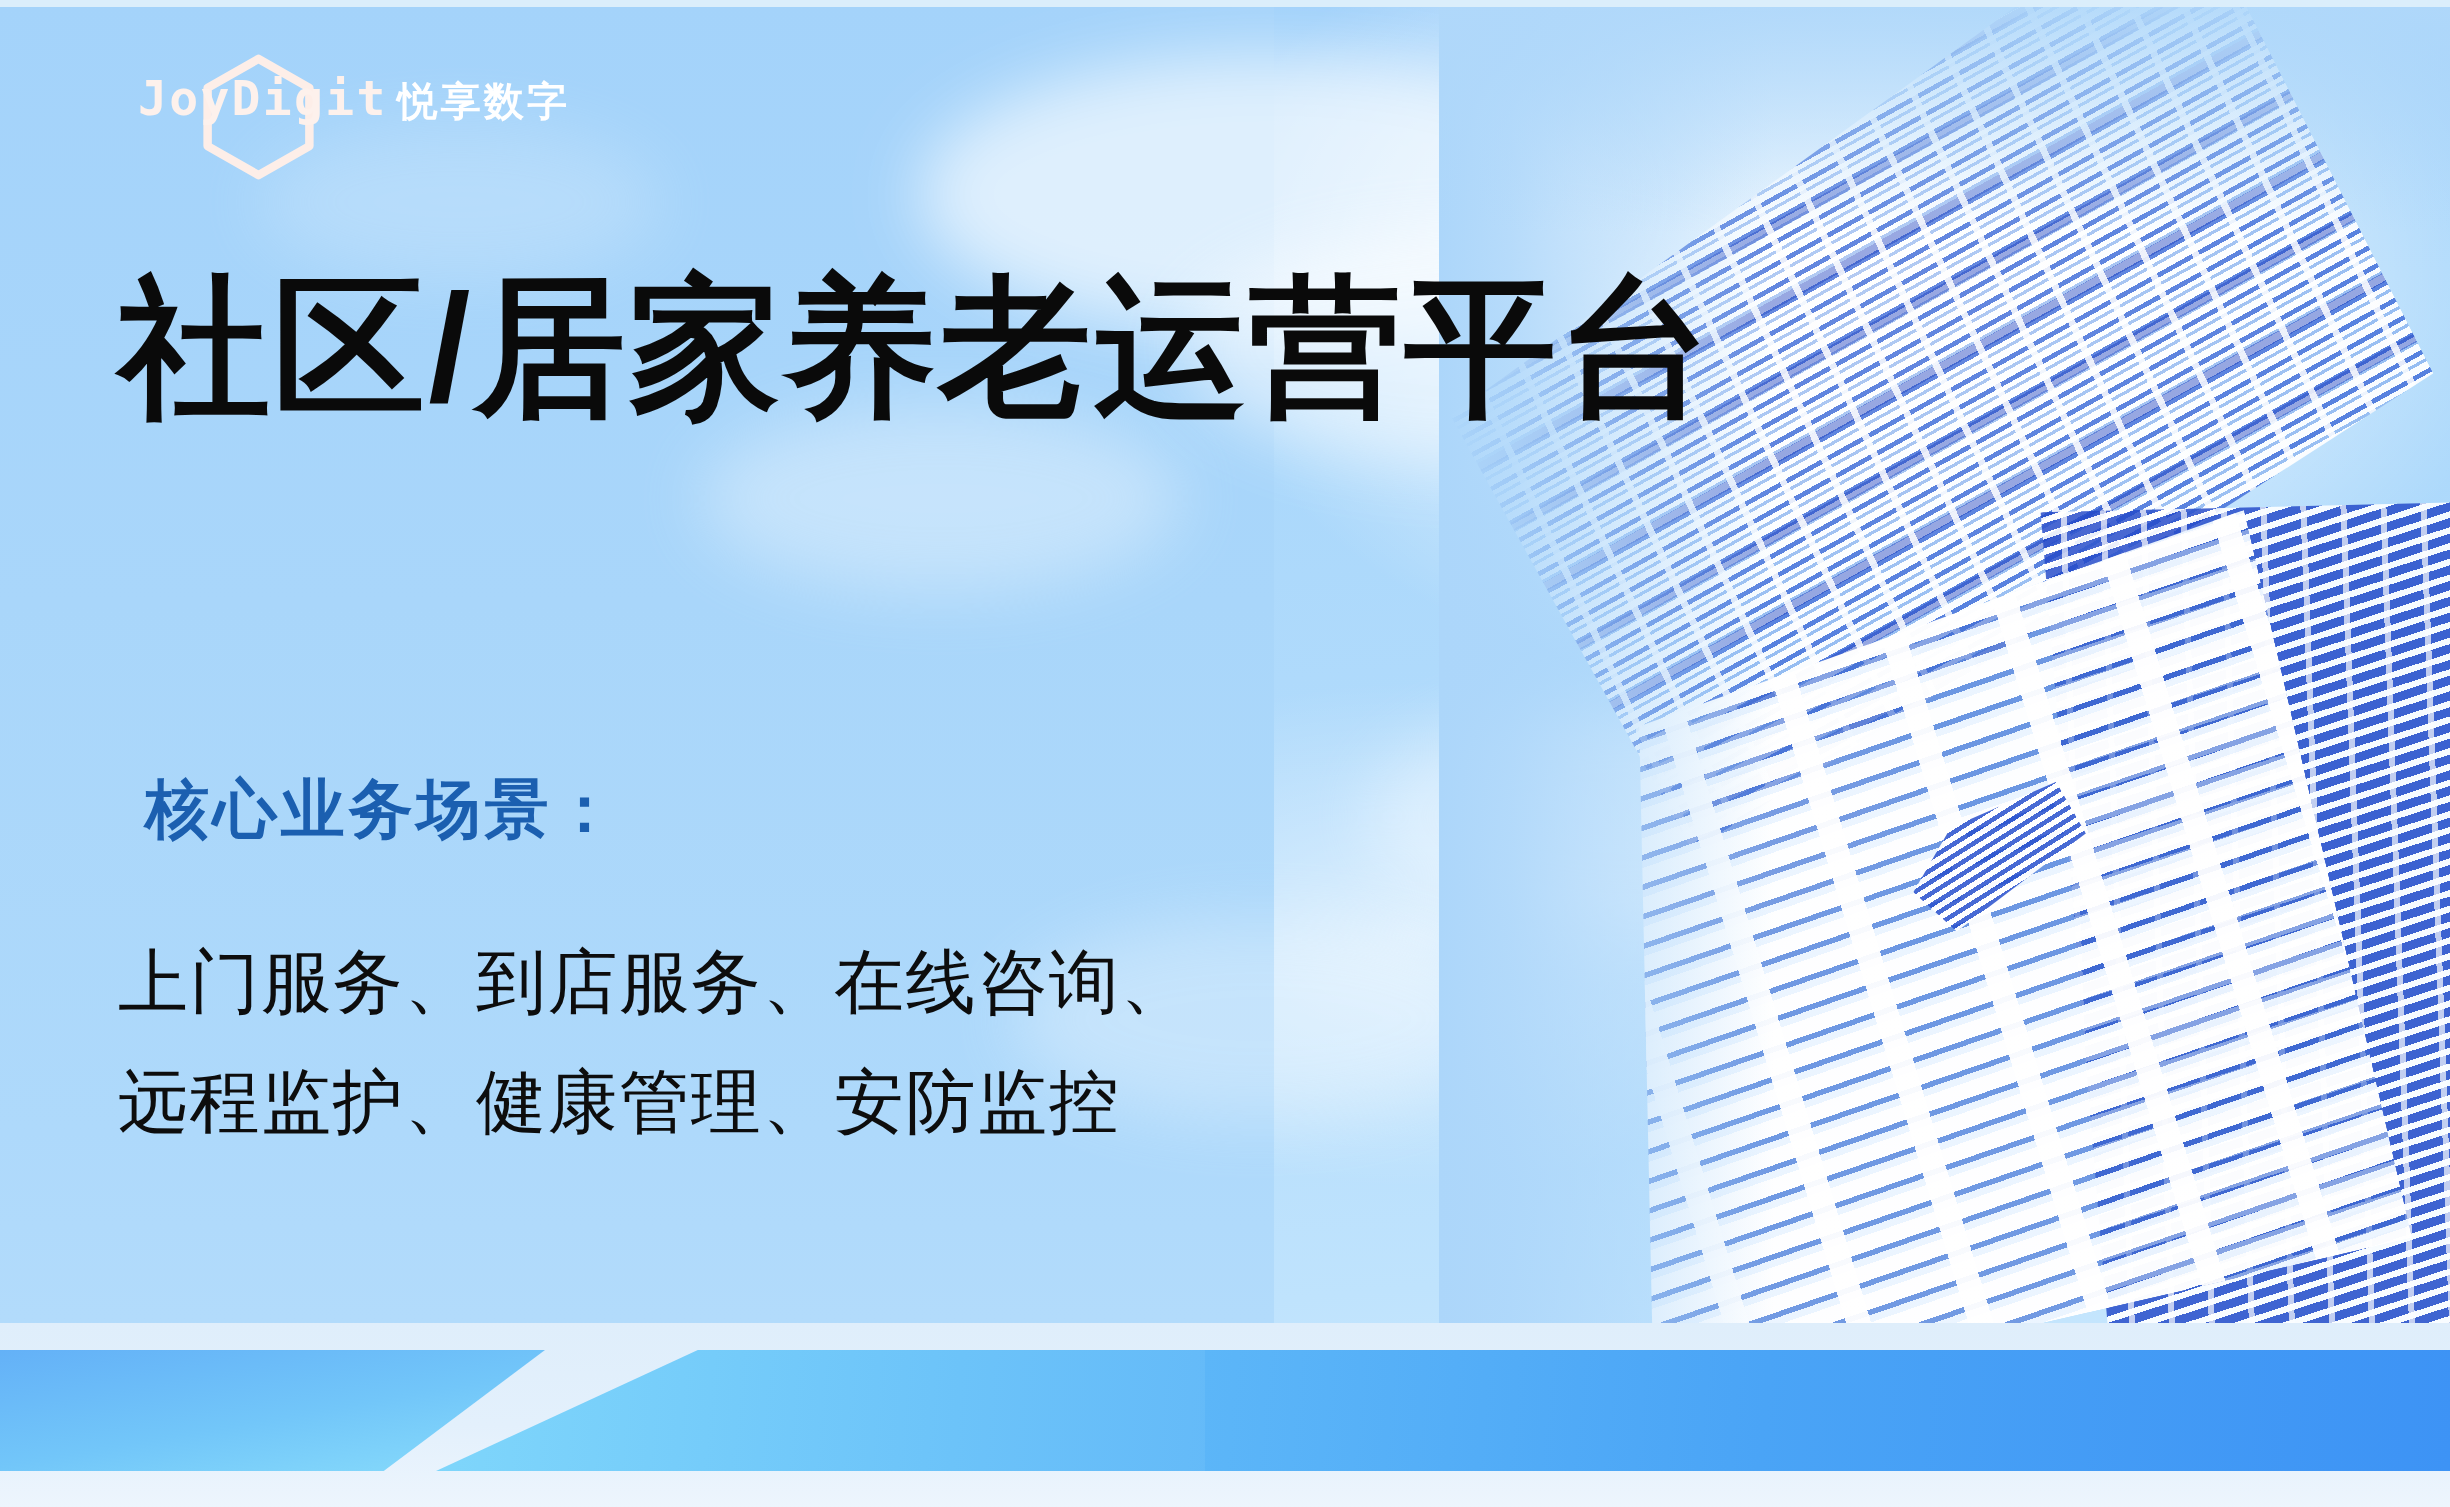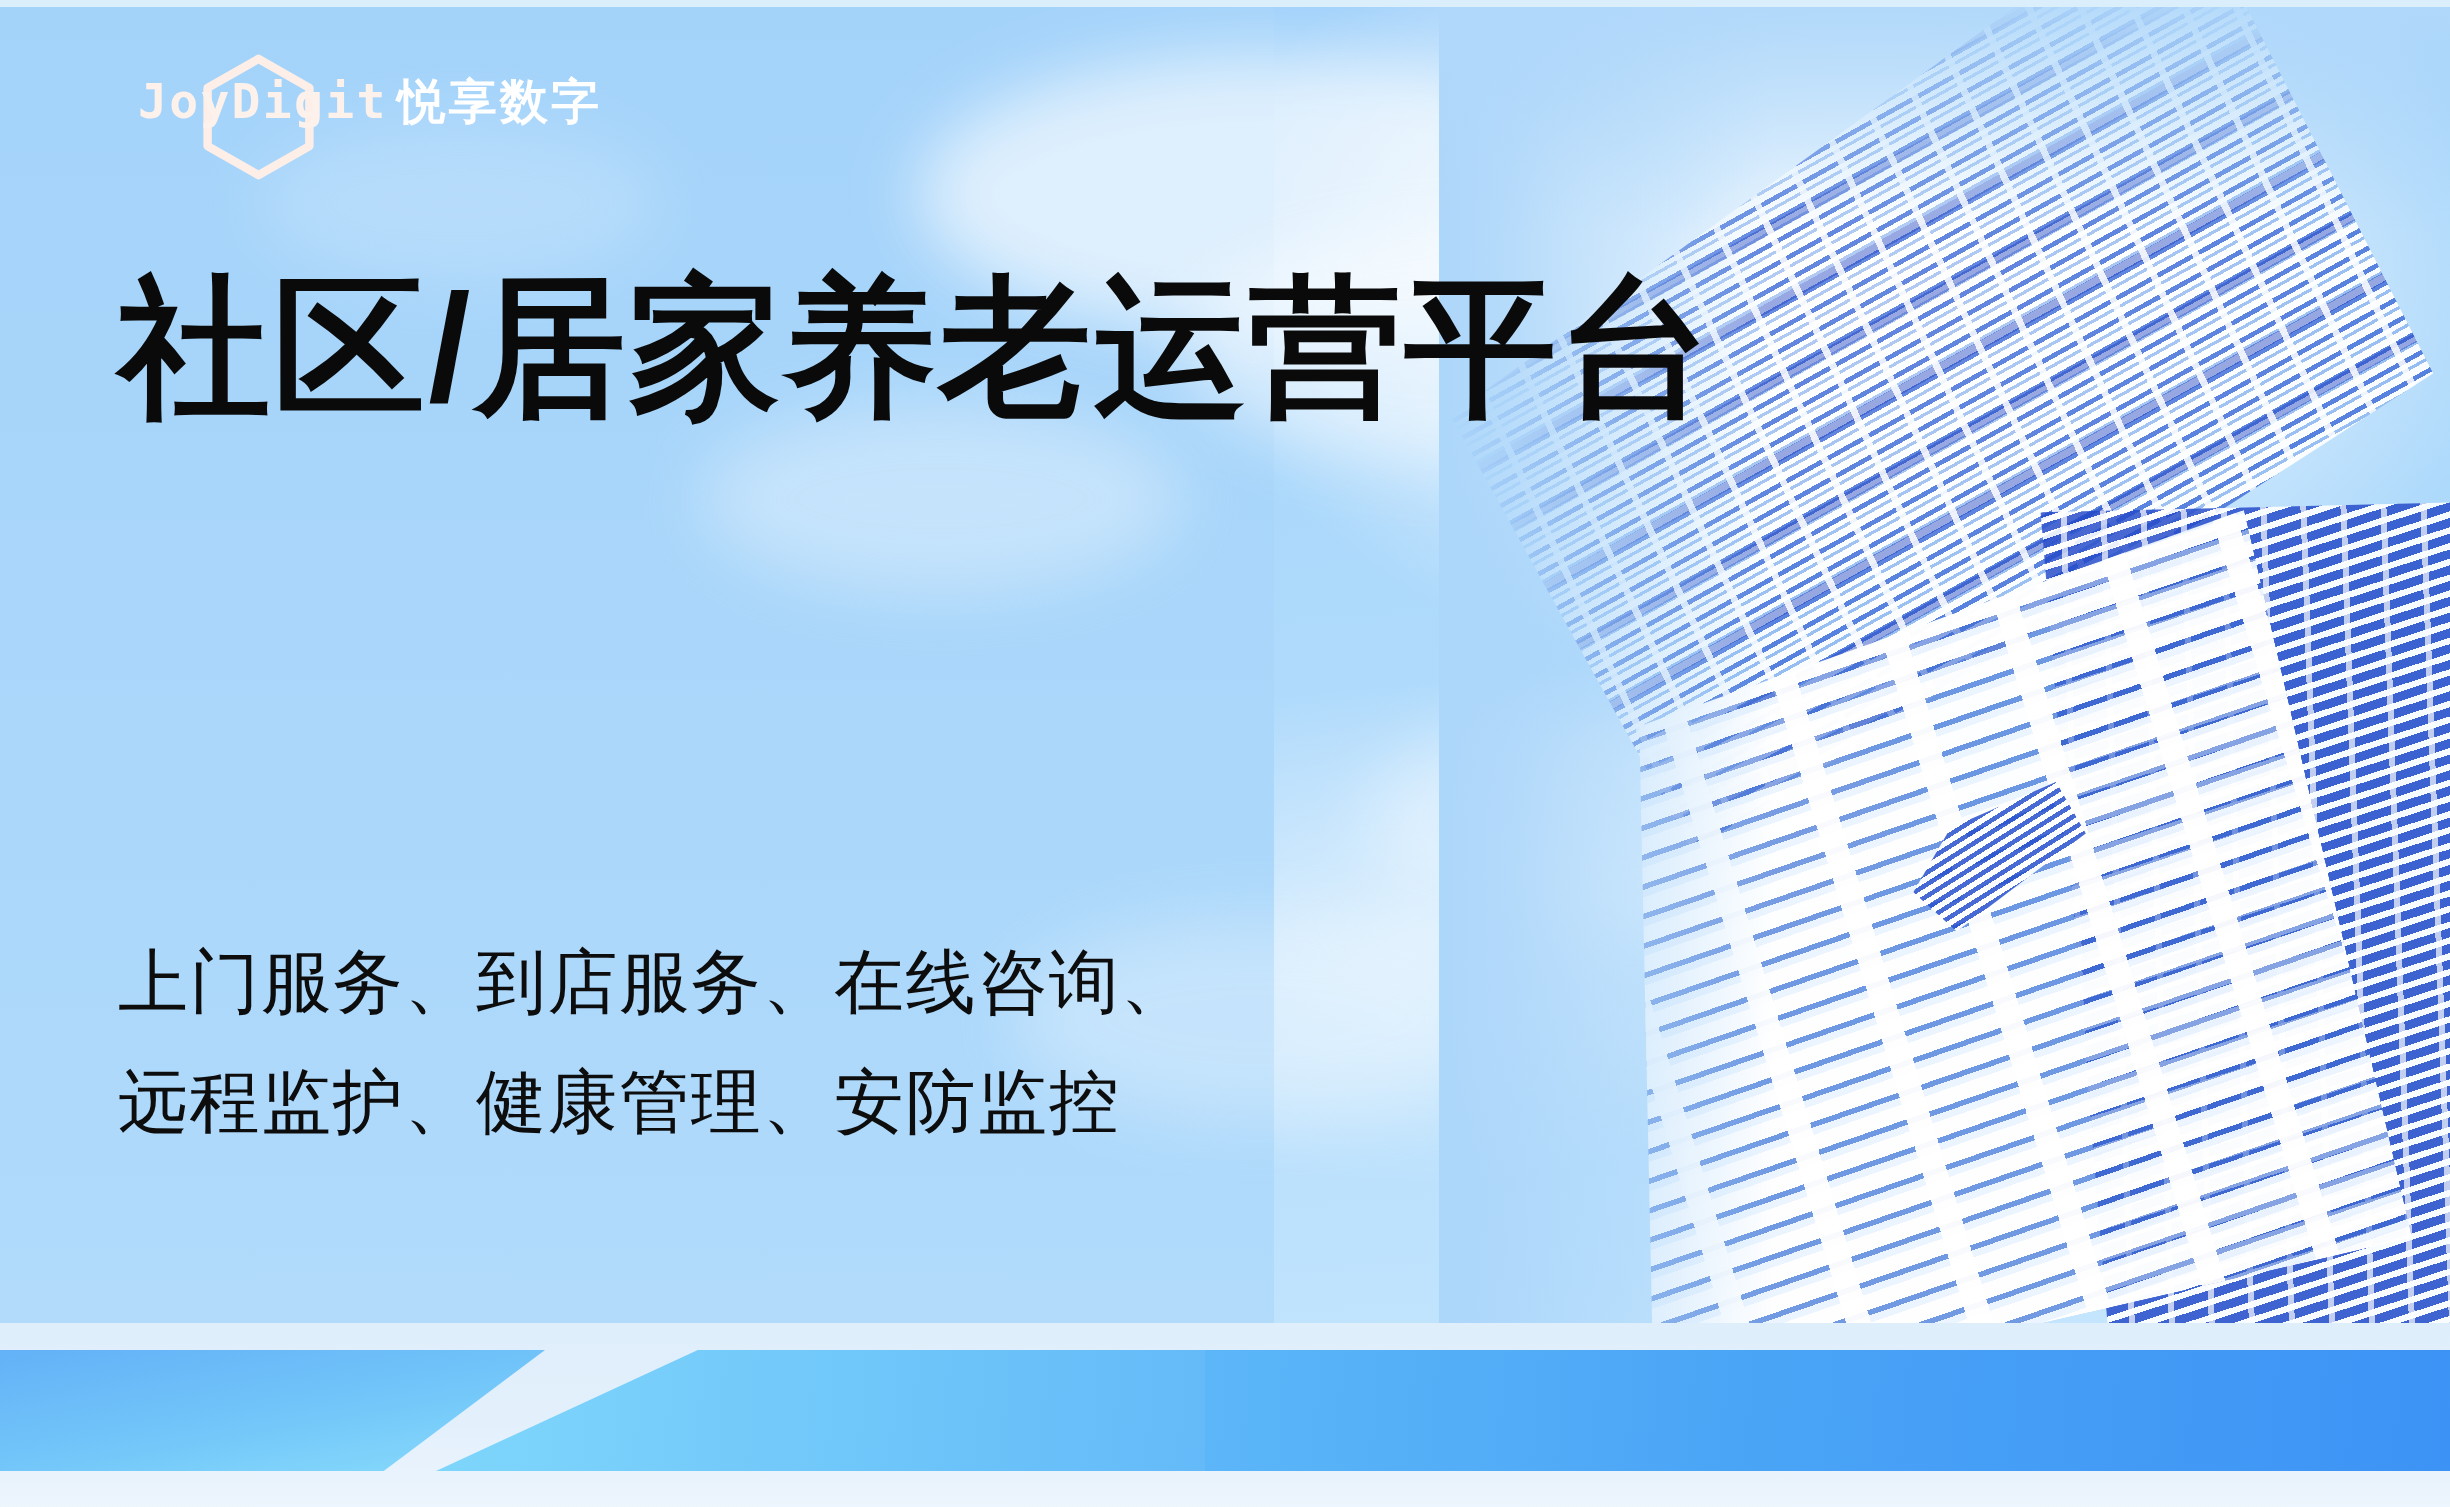--- a/index.html
+++ b/index.html
@@ -218,21 +218,21 @@
     white-space: nowrap;
   }
   .logo-mark {
     font-family: "DejaVu Sans Mono", "Liberation Mono", monospace;
     font-size: 48px;
     font-weight: bold;
     letter-spacing: 2.3px;
     color: #fdf1ec;
   }
   .logo-cn {
-    font-size: 48px;
+    font-size: 40px;
     font-weight: bold;
     letter-spacing: 3.1px;
     color: #ffffff;
   }
 
   
   .title {
     position: absolute;
     left: 118px; top: 265px;
     font-size: 152px;
@@ -338,20 +338,21 @@
       </svg>
     </div>
     <div class="logo-text">
       <span class="logo-mark">JoyDigit</span>
       <span class="logo-cn">悦享数字</span>
     </div>
   </div>
 
   <div class="title">社区/居家养老运营平台</div>
 
+  <div class="section-heading">核心业务场景：</div>
 
   <div class="body-lines">
     <span class="line">上门服务、到店服务、在线咨询、</span>
     <span class="line">远程监护、健康管理、安防监控</span>
   </div>
 
   <div class="footer">
     <div class="footer-base"></div>
     <div class="band left"></div>
     <div class="band main"></div>

